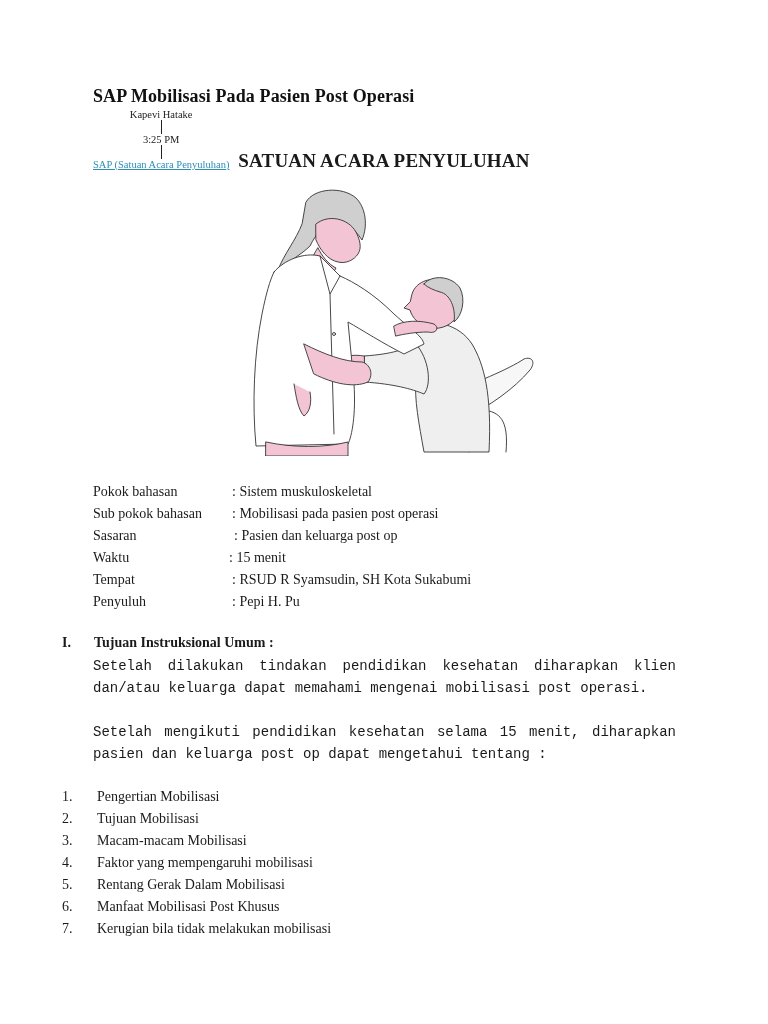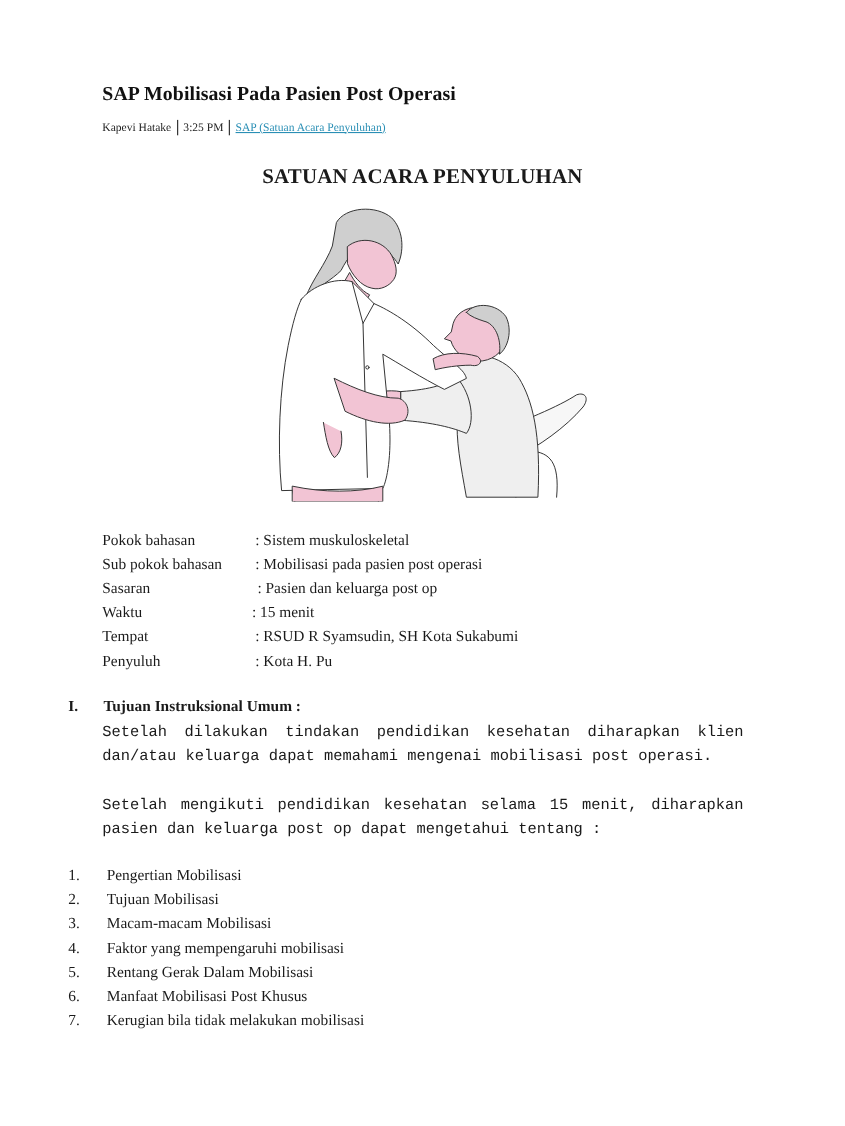--- a/index.html
+++ b/index.html
@@ -15,34 +15,35 @@
       font-family: "Liberation Serif", "DejaVu Serif", serif;
       color: #1a1a1a;
     }
     .page {
       position: absolute;
       left: 0; top: 0;
       width: 768px; height: 1024px;
     }
     .title {
       position: absolute;
-      left: 93px; top: 75px;
+      left: 93px; top: 86px;
       font-size: 18px;
       font-weight: bold;
       color: #111;
       letter-spacing: 0.1px;
     }
     .meta {
       position: absolute;
       left: 93px; top: 109px;
       font-size: 10.5px;
       color: #222;
       display: flex;
       align-items: center;
       white-space: nowrap;
+      flex-direction: column;
     }
     .meta .sep {
       display: inline-block;
       width: 1px;
       height: 14px;
       background: #222;
       margin: 0 5px;
     }
     .meta a {
       color: #2a8fb5;
@@ -208,21 +209,21 @@
     <div class="info-row r4">
       <span class="info-label">Waktu</span>
       <span class="info-value">: 15 menit</span>
     </div>
     <div class="info-row r5">
       <span class="info-label">Tempat</span>
       <span class="info-value">: RSUD R Syamsudin, SH Kota Sukabumi</span>
     </div>
     <div class="info-row r6">
       <span class="info-label">Penyuluh</span>
-      <span class="info-value">: Kota H. Pu</span>
+      <span class="info-value">: Pepi H. Pu</span>
     </div>
   </div>
 
   <div class="section sec1">
     <div class="sec-head">
       <span class="sec-num">I.</span>
       <span class="sec-title">Tujuan Instruksional Umum :</span>
     </div>
     <div class="sec-body">Setelah dilakukan tindakan pendidikan kesehatan diharapkan klien dan/atau keluarga dapat memahami mengenai mobilisasi post operasi.</div>
   </div>

